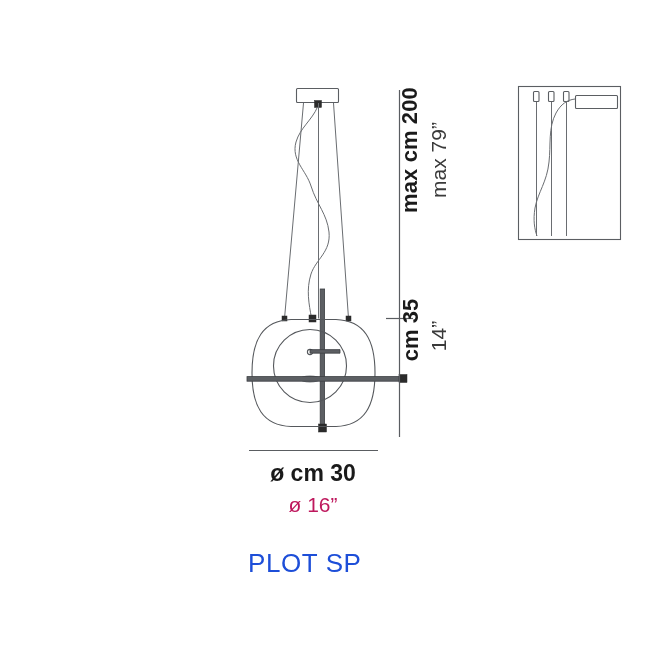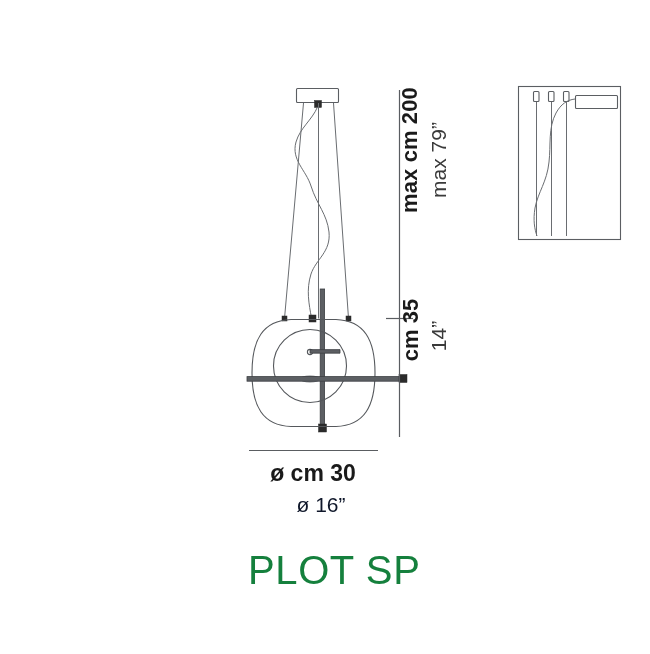--- a/index.html
+++ b/index.html
@@ -11,22 +11,22 @@
   .bold{font-weight:bold;}
   #dim-height-cm{left:399px;top:150px;font-size:22px;letter-spacing:.1px;
       transform:translate(-50%,0) rotate(-90deg);transform-origin:50% 0%;}
   #dim-height-in{left:428px;top:160px;font-size:21px;
       transform:translate(-50%,0) rotate(-90deg);transform-origin:50% 0%;color:#3a3a3a;}
   #dim-shade-cm{left:400px;top:330px;font-size:22px;
       transform:translate(-50%,0) rotate(-90deg);transform-origin:50% 0%;}
   #dim-shade-in{left:428px;top:336px;font-size:21px;
       transform:translate(-50%,0) rotate(-90deg);transform-origin:50% 0%;color:#3a3a3a;}
   #dim-dia-cm{left:313px;top:462px;font-size:23px;transform:translate(-50%,0);}
-  #dim-dia-in{left:313px;top:494px;font-size:21px;transform:translate(-50%,0);color:#0f172a;margin-left:8px;}
-  #product-name{left:248px;top:550px;font-size:40px;letter-spacing:.6px;color:#15803d;}
+  #dim-dia-in{left:313px;top:494px;font-size:21px;transform:translate(-50%,0);color:#be185d;}
+  #product-name{left:248px;top:550px;font-size:26px;letter-spacing:.6px;color:#1d4ed8;}
 </style>
 </head>
 <body>
 
 <div class="stage">
 
   <svg class="draw" viewBox="0 0 650 654">
     <defs>
       <style>
         .ln{fill:none;stroke:#55585c;stroke-width:1.1;}

